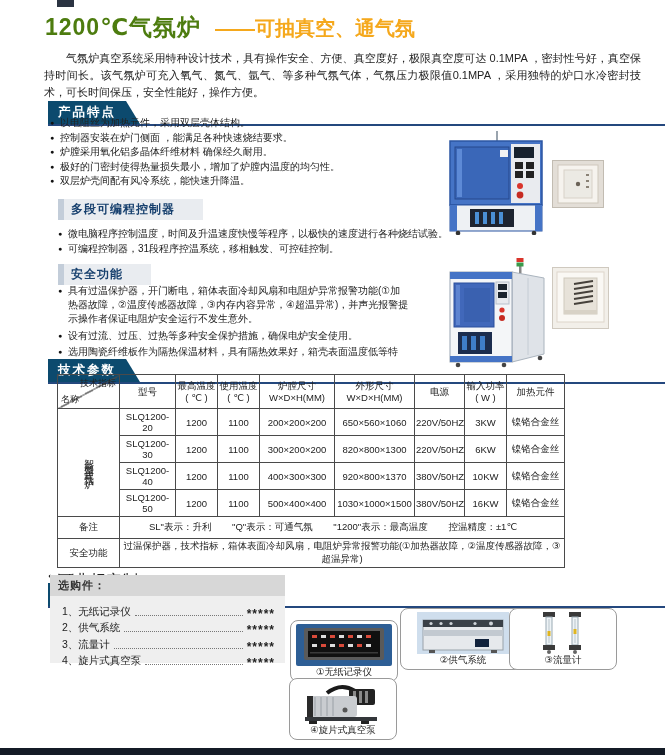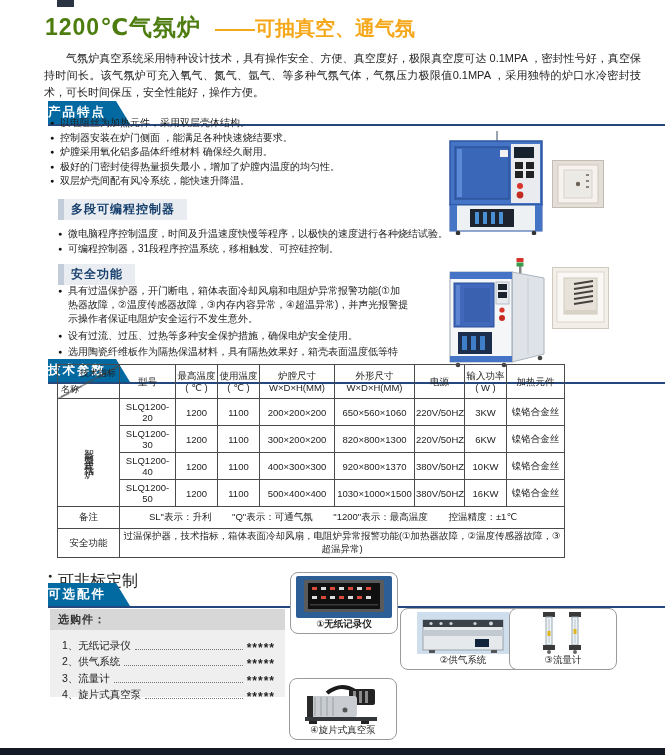--- a/index.html
+++ b/index.html
@@ -9,50 +9,50 @@
 
   .top-mark { position:absolute; left:57px; top:0; width:17px; height:7px; background:#2b3442; }
 
   .title-row { position:absolute; left:45px; top:12px; display:flex; align-items:baseline; gap:14px; white-space:nowrap; }
   .title { font-size:23px; font-weight:bold; color:#4d7c0f; letter-spacing:1px; }
   .subtitle { font-size:20px; font-weight:bold; color:#f5a81c; }
 
   .intro { position:absolute; left:44px; top:50px; width:597px; font-size:11px; line-height:17px; color:#222; text-indent:2em; text-align:justify; }
 
   .ribbon-row { position:absolute; left:48px; right:0; border-bottom:2px solid #24487e; }
-  .ribbon { display:inline-block; background:#0369a1; color:#fff; font-size:12.5px; font-weight:bold; padding:3px 8px 3px 0; clip-path:polygon(0 0, calc(100% - 14px) 0, 100% 100%, 0 100%); padding-right:24px; letter-spacing:2px; }
+  .ribbon { display:inline-block; background:#0c4a6e; color:#fff; font-size:12.5px; font-weight:bold; padding:3px 8px 3px 10px; clip-path:polygon(0 0, calc(100% - 14px) 0, 100% 100%, 0 100%); padding-right:24px; letter-spacing:2px; }
 
   ul.bullets { position:absolute; list-style:none; }
   ul.bullets li { font-size:10px; color:#222; line-height:14.6px; padding-left:10px; position:relative; }
   ul.bullets li::before { content:"●"; position:absolute; left:0; top:0; font-size:7px; color:#111; }
   ul.bullets.sp li { line-height:15px; }
   ul.bullets.safety { width:352px; }
   ul.bullets.safety li { line-height:14.2px; margin-bottom:2px; }
 
-  .subhead { position:absolute; display:inline-block; font-size:12px; font-weight:bold; color:#17406e; background:#e9ecf0; border-left:6px solid #c3cdd9; padding:2px 12px 2px 7px; letter-spacing:1px; }
+  .subhead { position:absolute; display:inline-block; font-size:12px; font-weight:bold; color:#17406e; background:#e9ecf0; border-left:6px solid #c3cdd9; padding:2px 28px 2px 7px; letter-spacing:1px; }
 
   .photo { position:absolute; }
 
-  table.spec { position:absolute; left:57px; top:364px; width:487px; border-collapse:collapse; table-layout:fixed; }
+  table.spec { position:absolute; left:57px; top:374px; width:487px; border-collapse:collapse; table-layout:fixed; }
   table.spec th, table.spec td { border:1px solid #4a4a4a; font-size:9.5px; color:#222; text-align:center; vertical-align:middle; font-weight:normal; padding:1px; }
   table.spec th { height:34px; line-height:11.5px; }
   table.spec th span { white-space:pre-line; display:block; }
   table.spec td.data { height:27px; }
   td.diagcell { position:relative; background:linear-gradient(to bottom right, transparent calc(50% - 0.6px), #4a4a4a calc(50% - 0.6px), #4a4a4a calc(50% + 0.6px), transparent calc(50% + 0.6px)); }
   .diag-top { position:absolute; top:2px; right:3px; font-size:9px; }
   .diag-bottom { position:absolute; bottom:2px; left:3px; font-size:9px; }
   td.vert { writing-mode:vertical-rl; text-orientation:upright; font-size:11px; letter-spacing:3px; color:#333; }
   tr.small td { height:22px; }
   td.notecell { text-align:left; padding-left:6px; }
   td.notecell span { margin-right:18px; }
 
   .custom-note { position:absolute; left:48px; top:571px; font-size:16px; color:#222; padding-left:10px; }
   .custom-note::before { content:"●"; position:absolute; left:0; top:1px; font-size:7px; }
 
-  .optbox { position:absolute; left:50px; top:609px; width:235px; height:88px; background:#efefef; }
+  .optbox { position:absolute; left:50px; top:575px; width:235px; height:88px; background:#efefef; }
   .optbox-title { background:#d7d7d7; font-size:11px; font-weight:bold; color:#333; padding:3px 8px; letter-spacing:1px; }
   .optbox-items { padding:6px 10px 0 12px; }
   .acc-item { display:flex; align-items:flex-end; font-size:10.5px; color:#222; height:16.5px; }
   .acc-leader { flex:1; border-bottom:1px dotted #777; margin:0 4px 3px 4px; }
   .acc-stars { font-weight:bold; font-size:12px; letter-spacing:1px; color:#222; position:relative; top:2px; }
 
   .card { position:absolute; border:1px solid #9a9a9a; border-radius:8px; background:#fff; width:108px; height:62px; display:flex; flex-direction:column; align-items:center; justify-content:flex-end; padding:3px; }
   .card .img { flex:1; width:100%; display:flex; align-items:center; justify-content:center; overflow:hidden; }
   .card .cap { font-size:9.5px; color:#222; line-height:12px; }
 
@@ -319,21 +319,21 @@
       </div>
       <div class="acc-item">
         <span>4、</span>
         <span>旋片式真空泵</span>
         <span class="acc-leader"></span>
         <span class="acc-stars">*****</span>
       </div>
     </div>
   </div>
 
-  <div class="card" style="left:290px; top:572px;font-weight:bold;">
+  <div class="card" style="left:290px; top:620px;">
     <div class="img">
       <svg width="96" height="42" viewBox="0 0 96 42">
         <rect x="0" y="0" width="96" height="42" rx="2" fill="#2d5e95"></rect>
         <rect x="8" y="4" width="80" height="32" rx="2" fill="#5a5a5a"></rect>
         <rect x="12" y="7" width="72" height="26" fill="#101010"></rect>
         <rect x="16" y="11" width="5" height="3" fill="#d94a3a"></rect>
           <rect x="25" y="11" width="5" height="3" fill="#dddddd"></rect>
           <rect x="34" y="11" width="5" height="3" fill="#d94a3a"></rect>
           <rect x="43" y="11" width="5" height="3" fill="#dddddd"></rect>
           <rect x="52" y="11" width="5" height="3" fill="#d94a3a"></rect>

